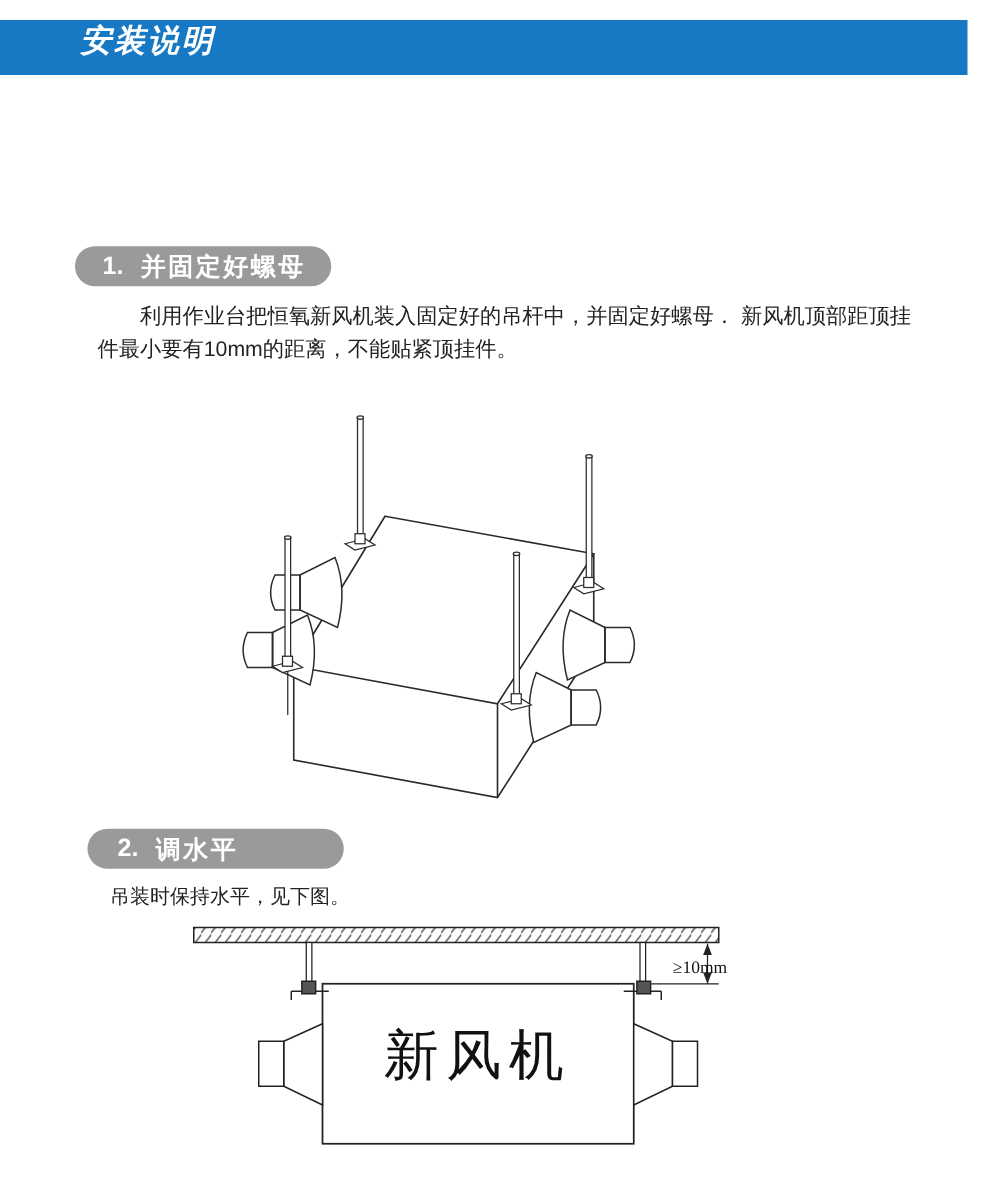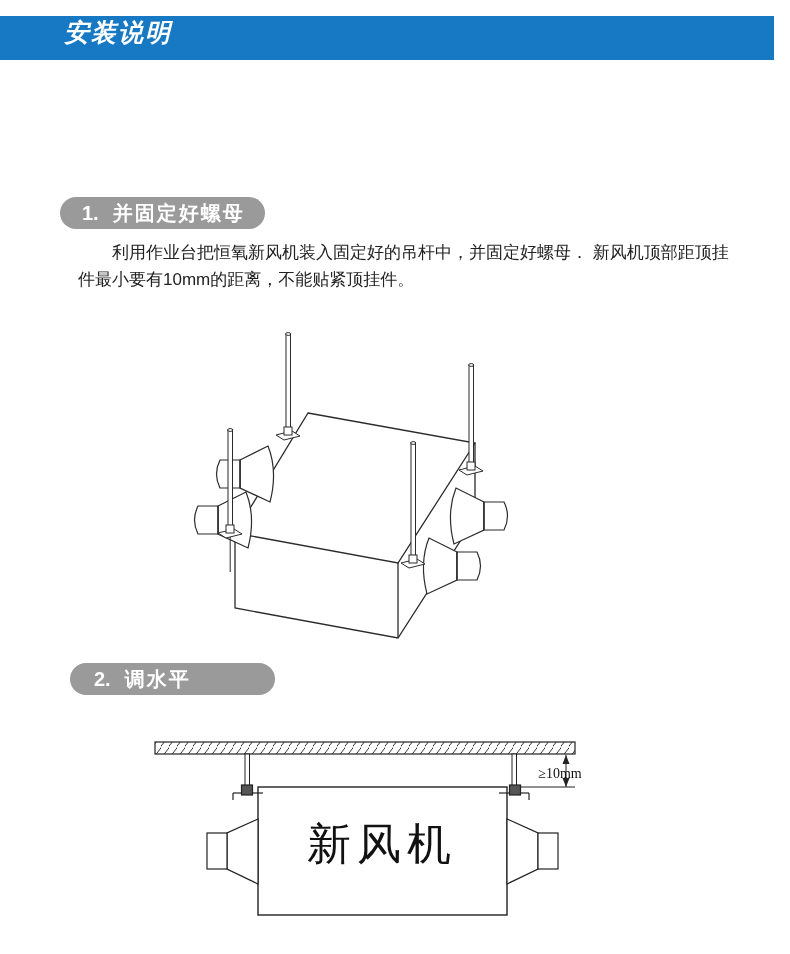--- a/index.html
+++ b/index.html
@@ -89,20 +89,21 @@
       <use href="#rodBr" transform="translate(263,234)"></use>
       <use href="#rodBr" transform="translate(321,141)"></use>
     </g>
   </svg>
 
   <div class="pill" id="pill2">
     <span class="num">2.</span>
     <span class="t">调水平</span>
   </div>
 
+  <div class="para2">吊装时保持水平，见下图。</div>
 
   <svg class="fig2" width="460" height="190" viewBox="0 0 460 190">
     <defs>
       <pattern id="hatch" patternUnits="userSpaceOnUse" width="8" height="12">
         <path d="M-3,15 L11,-3" stroke="#333333" stroke-width="1" fill="none"></path>
       </pattern>
     </defs>
 
     <rect x="10" y="7" width="420" height="12" fill="url(#hatch)" stroke="#222222" stroke-width="1.2"></rect>
 

